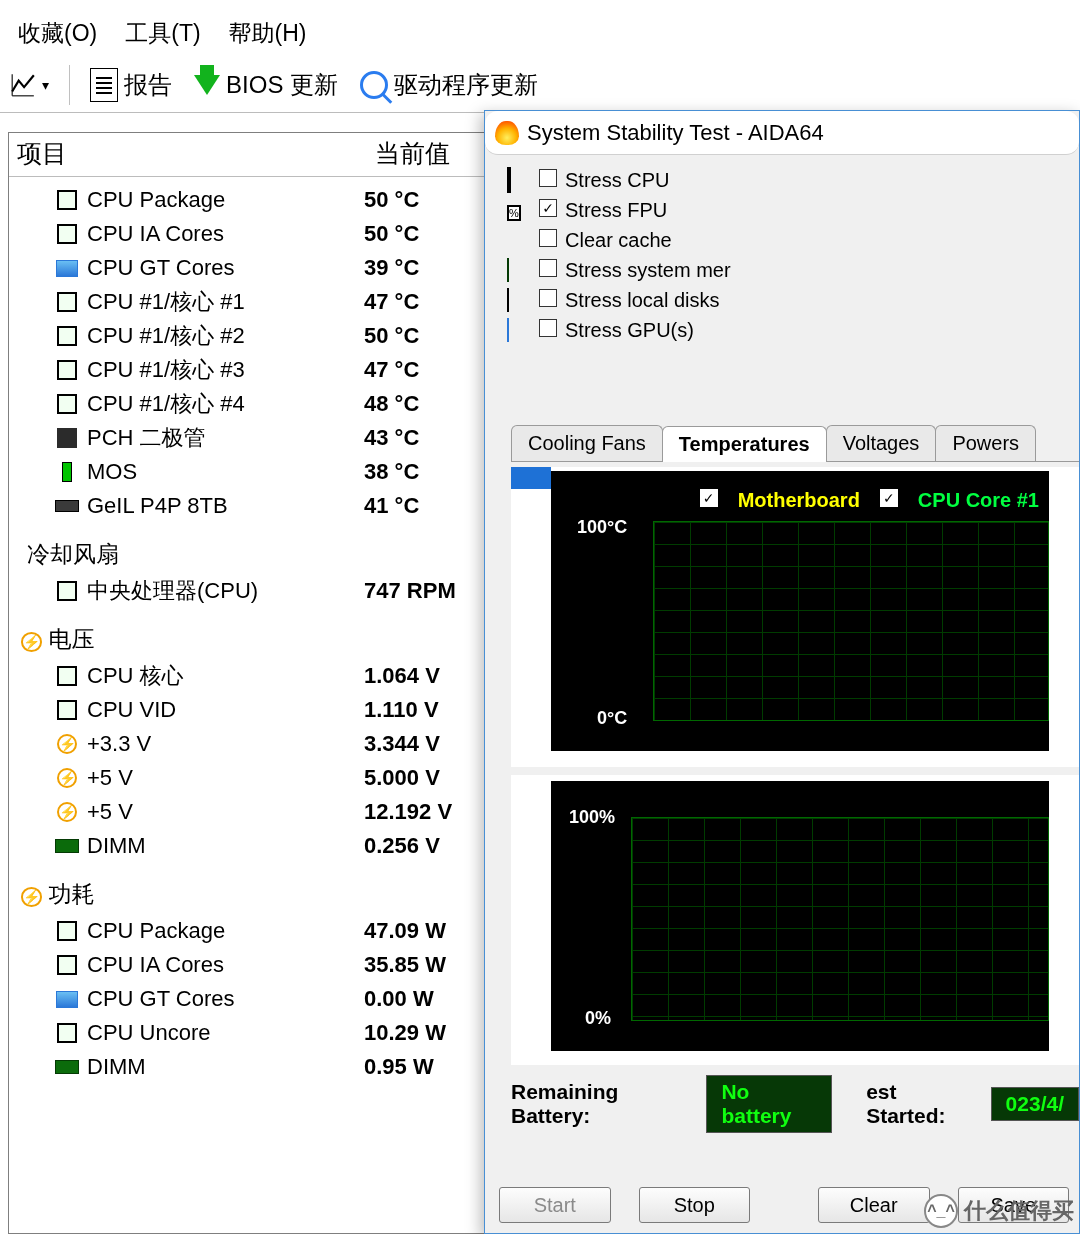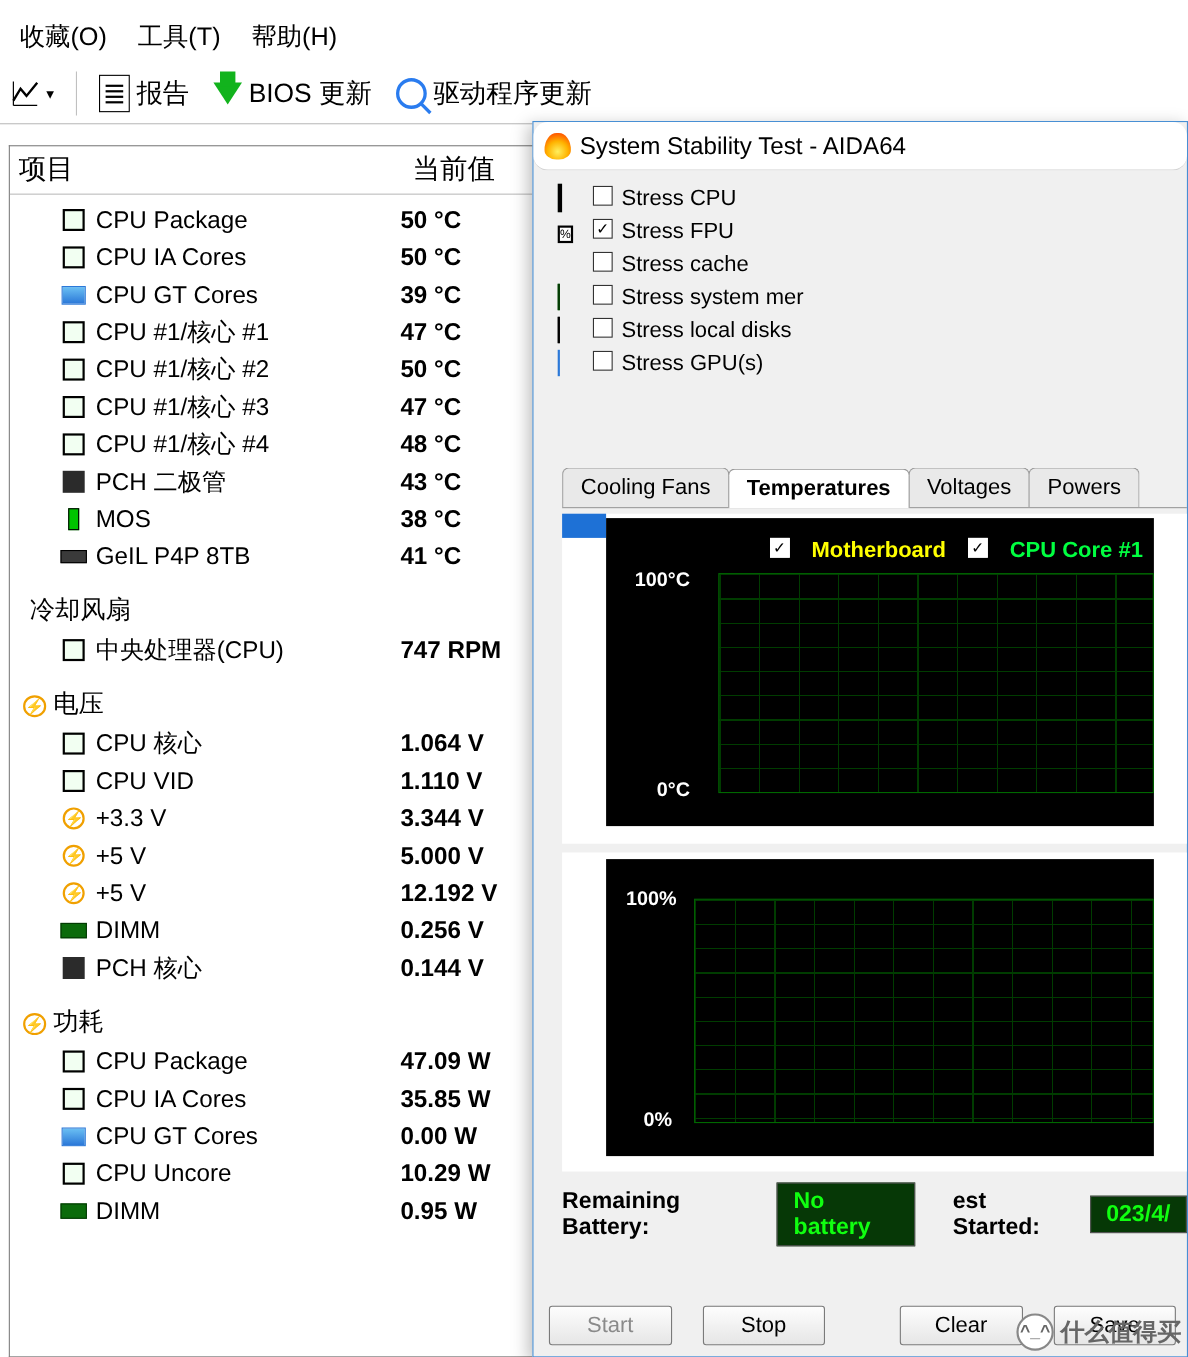--- a/index.html
+++ b/index.html
@@ -368,28 +368,20 @@
     <span class="val">12.192 V</span>
   </div>
       <div class="row">
     <span class="indent"></span>
     <span class="ic">
           <span class="ramchip"></span>
         </span>
     <span class="lbl">DIMM</span>
     <span class="val">0.256 V</span>
   </div>
-      <div class="row">
-    <span class="indent"></span>
-    <span class="ic">
-          <span class="pchchip"></span>
-        </span>
-    <span class="lbl">PCH 核心</span>
-    <span class="val">0.144 V</span>
-  </div>
       <div class="section">
     <span class="ic"><span class="boltchip">⚡</span></span>
     <span>功耗</span>
   </div>
       <div class="row">
     <span class="indent"></span>
     <span class="ic">
           <span class="chip"></span>
         </span>
     <span class="lbl">CPU Package</span>
@@ -443,21 +435,21 @@
     <span>Stress CPU</span>
   </div>
         <div class="srow">
     <span class="sic"><span class="chip" style="background:#fff;font-size:11px;line-height:16px;text-align:center">%</span></span>
     <span class="cbox checked"></span>
     <span>Stress FPU</span>
   </div>
         <div class="srow">
     <span class="sic"><span class="pchchip"></span></span>
     <span class="cbox "></span>
-    <span>Stress cache</span>
+    <span>Clear cache</span>
   </div>
         <div class="srow">
     <span class="sic"><span class="ramchip"></span></span>
     <span class="cbox "></span>
     <span>Stress system mer</span>
   </div>
         <div class="srow">
     <span class="sic"><span class="diskchip"></span></span>
     <span class="cbox "></span>
     <span>Stress local disks</span>

